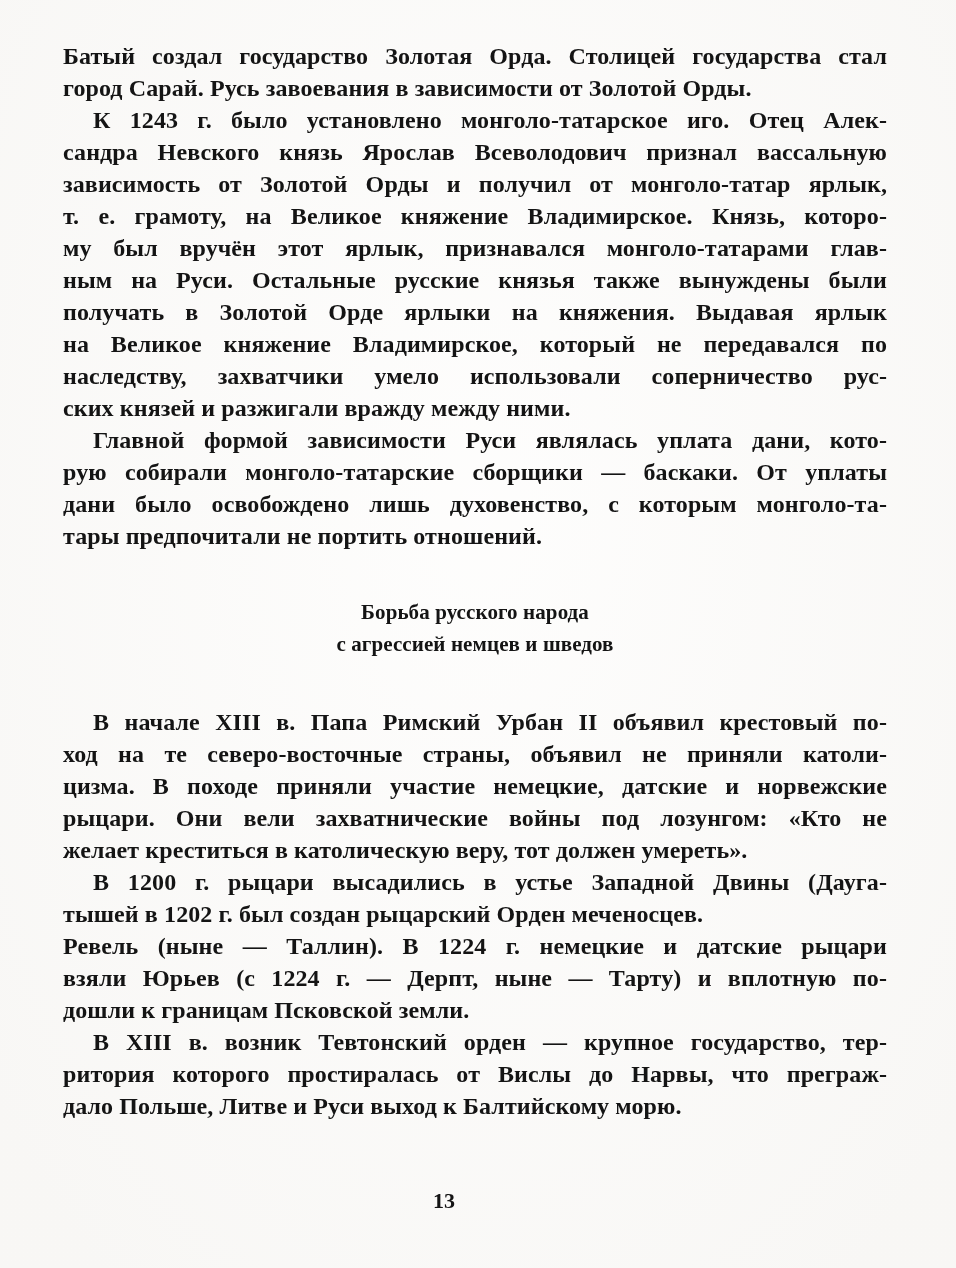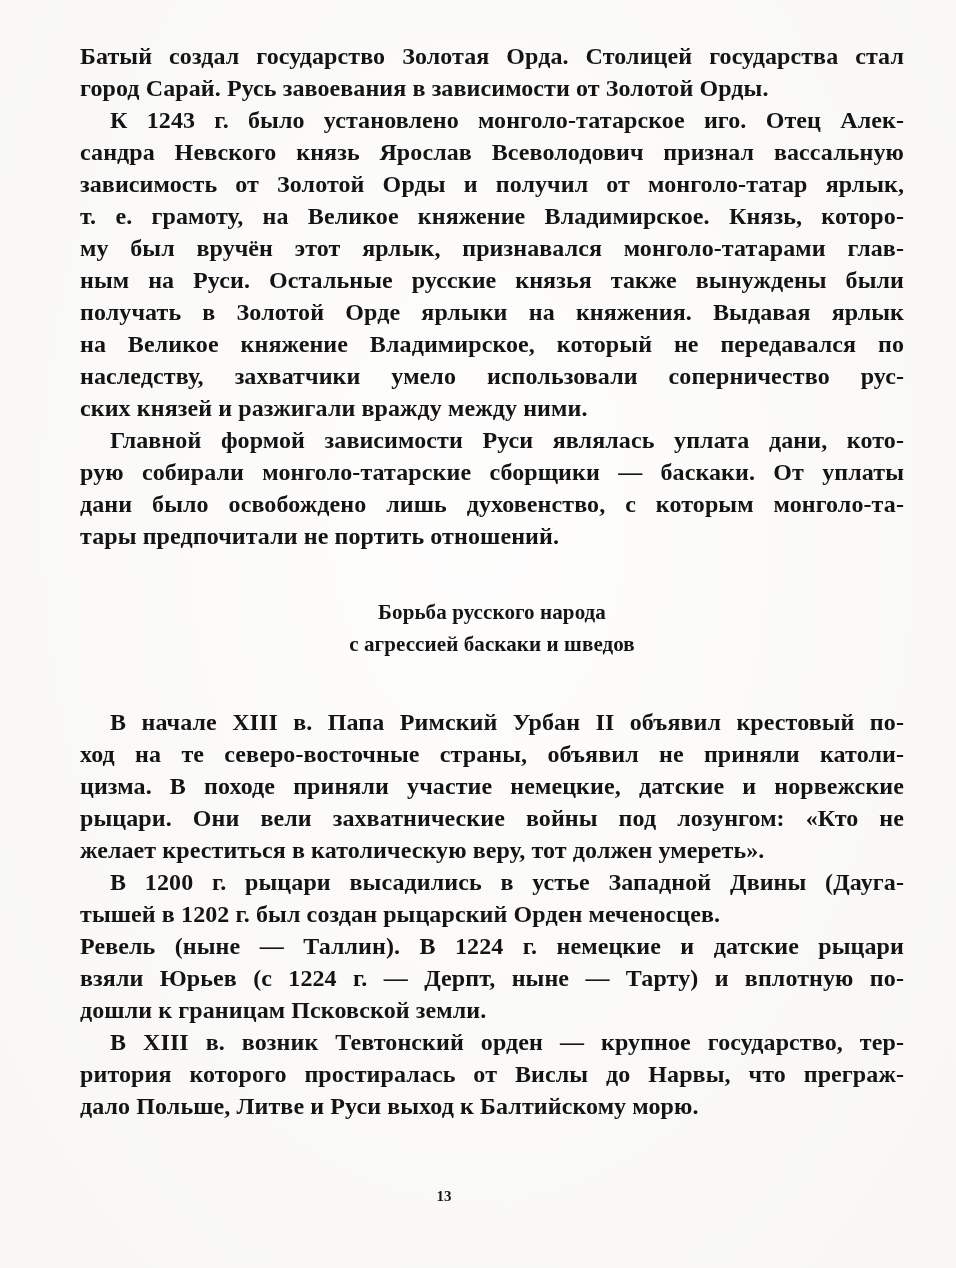--- a/index.html
+++ b/index.html
@@ -17,21 +17,21 @@
   }
   .scan-page {
     position: absolute;
     inset: 0;
     background:
       radial-gradient(ellipse at 50% 40%, rgba(255,255,255,0.6), rgba(0,0,0,0.015) 90%),
       #fcfbf9;
   }
   .text-column {
     position: absolute;
-    left: 80px;
+    left: 63px;
     top: 40px;
     width: 824px;
   }
   .block {
     margin: 0;
   }
   .block.heading {
     margin-top: 44px;
     margin-bottom: 46px;
   }
@@ -57,21 +57,21 @@
     text-align: left;
     text-align-last: center;
     font-size: 21px;
   }
   .page-number {
     position: absolute;
     left: 0;
     top: 1188px;
     width: 888px;
     text-align: center;
-    font-size: 15px;
+    font-size: 22px;
     font-weight: 700;
     color: #141414;
   }
 </style>
 </head>
 <body>
 
 <div class="scan-page">
   <div class="text-column">
       <div class="block paragraph">
@@ -91,21 +91,21 @@
         <div class="line last">ских князей и разжигали вражду между ними.</div>
       </div>
       <div class="block paragraph">
         <div class="line indent">Главной формой зависимости Руси являлась уплата дани, кото-</div>
         <div class="line">рую собирали монголо-татарские сборщики — баскаки. От уплаты</div>
         <div class="line">дани было освобождено лишь духовенство, с которым монголо-та-</div>
         <div class="line last">тары предпочитали не портить отношений.</div>
       </div>
       <div class="block heading">
         <div class="line">Борьба русского народа</div>
-        <div class="line">с агрессией баскаки и шведов</div>
+        <div class="line">с агрессией немцев и шведов</div>
       </div>
       <div class="block paragraph">
         <div class="line indent">В начале XIII в. Папа Римский Урбан II объявил крестовый по-</div>
         <div class="line">ход на те северо-восточные страны, объявил не приняли католи-</div>
         <div class="line">цизма. В походе приняли участие немецкие, датские и норвежские</div>
         <div class="line">рыцари. Они вели захватнические войны под лозунгом: «Кто не</div>
         <div class="line last">желает креститься в католическую веру, тот должен умереть».</div>
       </div>
       <div class="block paragraph">
         <div class="line indent">В 1200 г. рыцари высадились в устье Западной Двины (Дауга-</div>

